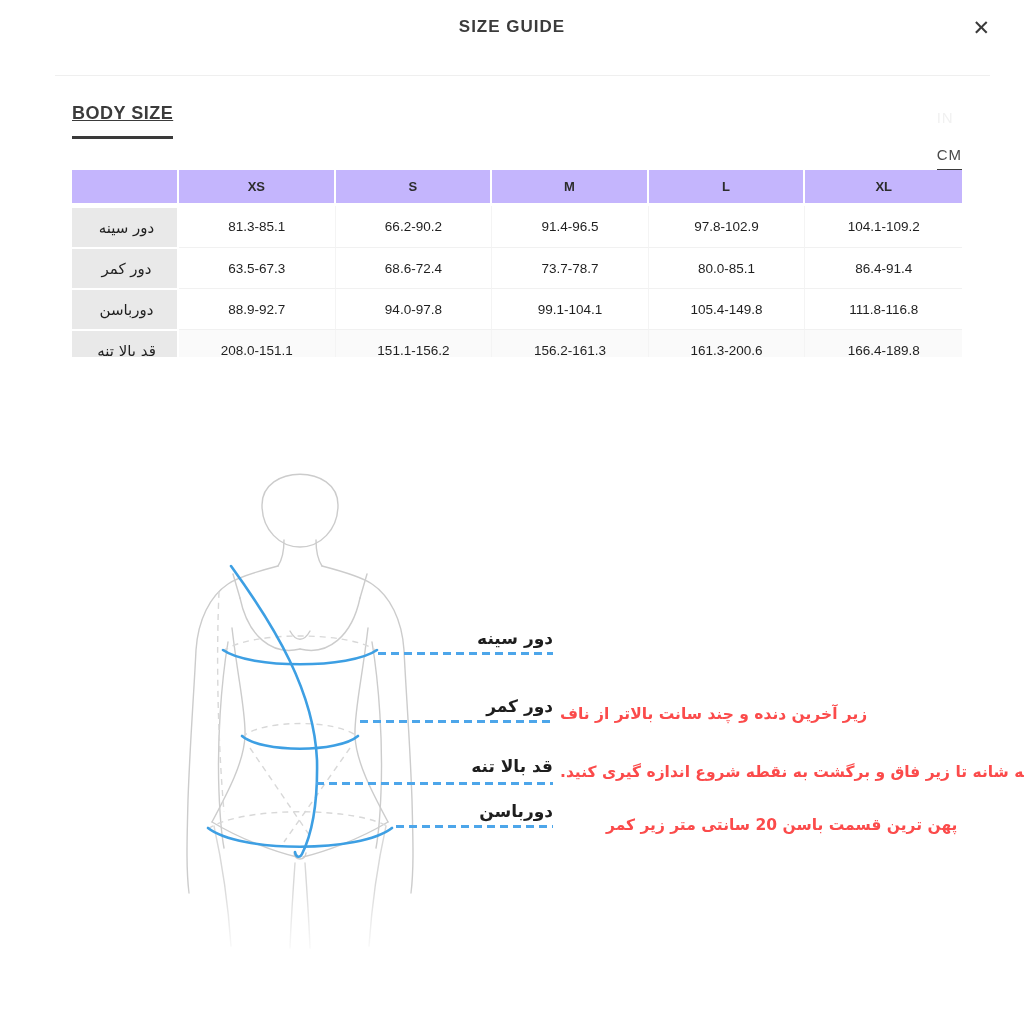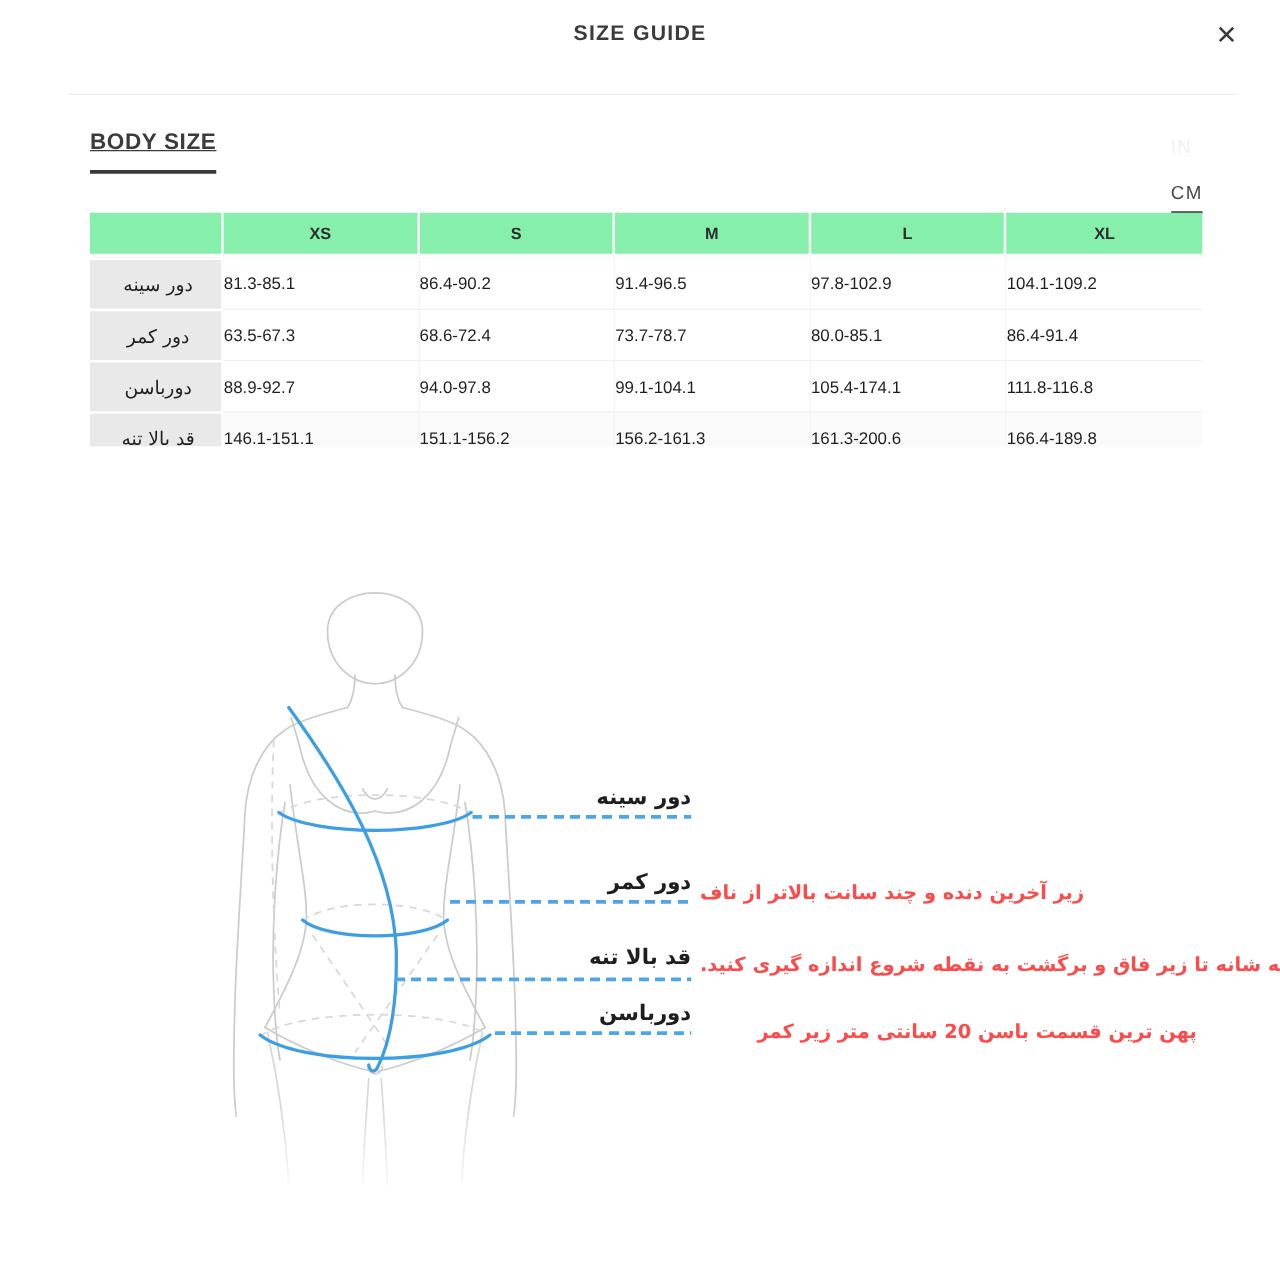--- a/index.html
+++ b/index.html
@@ -17,27 +17,27 @@
   .tab-bodysize { position:absolute; top:103px; left:72px; font-size:18px; font-weight:700;
     letter-spacing:.5px; color:#3b3b3b; padding-bottom:12px; border-bottom:3px solid #3a3a3a; cursor:pointer;text-decoration:underline; }
   .unit-toggle { position:absolute; top:109px; right:62px; display:flex; gap:20px; align-items:flex-start;flex-direction:column; }
   .unit-in { font-size:15px; letter-spacing:1px; color:#f1f1f1; cursor:pointer; }
   .unit-cm { font-size:15px; letter-spacing:1px; color:#4a4a4a; padding-bottom:6px; border-bottom:2px solid #3a3a3a; cursor:pointer; }
 
   
   .table-wrap { position:absolute; top:170px; left:72px; width:890px; height:187px; overflow:hidden; }
   table.size-table { width:100%; border-collapse:separate; border-spacing:0; table-layout:fixed; }
   table.size-table col.lbl { width:107px; }
-  .size-table thead th { background:#86efac; height:36px; font-size:13px; font-weight:700; color:#2c2c2c;
+  .size-table thead th { background:#c4b5fd; height:36px; font-size:13px; font-weight:700; color:#2c2c2c;
     border-right:2px solid #fff; border-bottom:3px solid #fff; text-align:center; }
   .size-table thead th:last-child { border-right:none; }
   .size-table tbody th { background:#e9e9e9; height:41px; font-size:15px; font-weight:400; color:#1f1f1f;
     font-family:"DejaVu Sans",sans-serif; direction:rtl; text-align:center;
     border-right:2px solid #fff; border-top:2px solid #fff; }
-  .size-table tbody td { background:#fff; height:41px; font-size:13.5px; color:#1f1f1f; 
+  .size-table tbody td { background:#fff; height:41px; font-size:13.5px; color:#1f1f1f; text-align:center;
     border-top:1px solid #f1f1f1; border-right:1px solid #f4f4f4; }
   .size-table tbody td:last-child { border-right:none; }
   .size-table tbody tr:first-child td { border-top:none; }
   .size-table tbody tr:last-child td { background:#fafafa; }
 
   
   .mannequin { position:absolute; left:150px; top:450px; width:330px; height:510px; }
   .leader { position:absolute; height:3px;
     background:repeating-linear-gradient(90deg,#4da6ea 0 8px,transparent 8px 13px); }
   .leader.chest { left:378px; top:652px; width:175px; }
@@ -90,44 +90,44 @@
             <th>S</th>
             <th>M</th>
             <th>L</th>
             <th>XL</th>
           </tr>
         </thead>
       <tbody>
           <tr>
             <th>دور سینه</th>
             <td>81.3-85.1</td>
-            <td>86.4-90.2</td>
+            <td>66.2-90.2</td>
             <td>91.4-96.5</td>
             <td>97.8-102.9</td>
             <td>104.1-109.2</td>
           </tr>
           <tr>
             <th>دور کمر</th>
             <td>63.5-67.3</td>
             <td>68.6-72.4</td>
             <td>73.7-78.7</td>
             <td>80.0-85.1</td>
             <td>86.4-91.4</td>
           </tr>
           <tr>
             <th>دورباسن</th>
             <td>88.9-92.7</td>
             <td>94.0-97.8</td>
             <td>99.1-104.1</td>
-            <td>105.4-174.1</td>
+            <td>105.4-149.8</td>
             <td>111.8-116.8</td>
           </tr>
           <tr>
             <th>قد بالا تنه</th>
-            <td>146.1-151.1</td>
+            <td>208.0-151.1</td>
             <td>151.1-156.2</td>
             <td>156.2-161.3</td>
             <td>161.3-200.6</td>
             <td>166.4-189.8</td>
           </tr>
         </tbody>
     </table>
   </div>
 
   <svg class="mannequin" viewBox="150 450 330 510" xmlns="http://www.w3.org/2000/svg">

